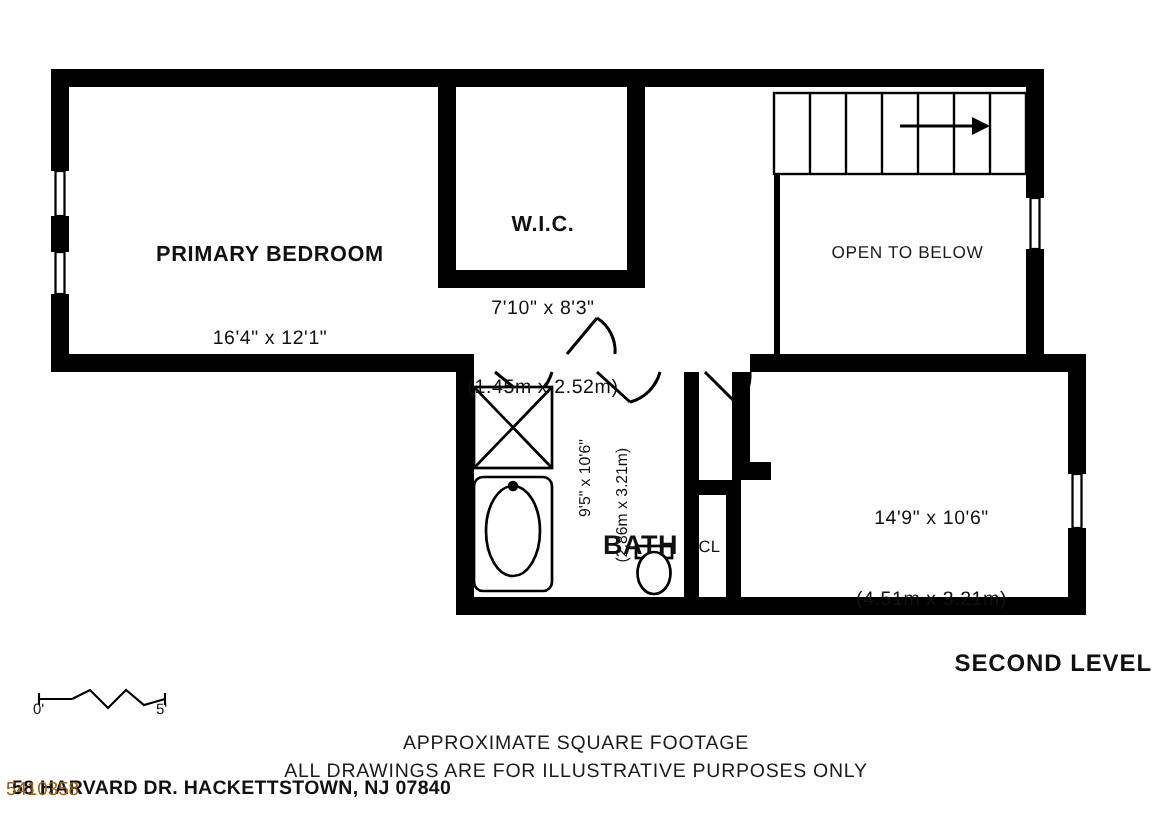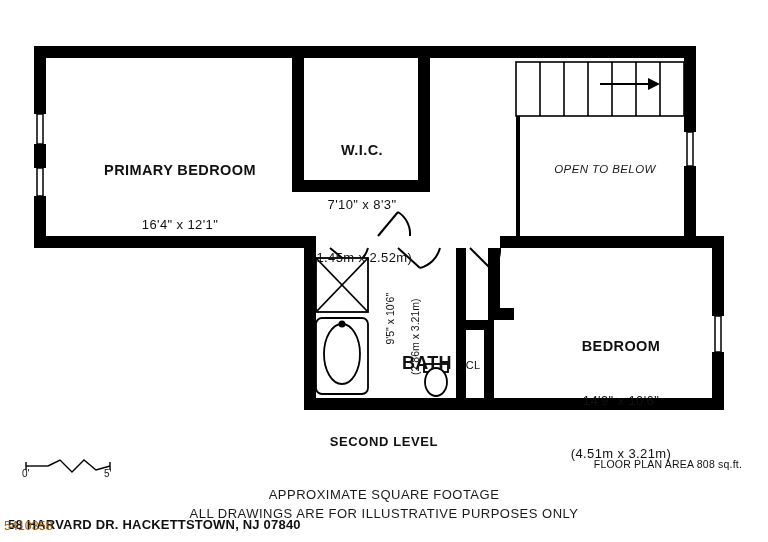--- a/index.html
+++ b/index.html
@@ -65,22 +65,22 @@
   }
   .vert {
     transform: rotate(-90deg);
     transform-origin: center center;
   }
   .level-title {
     position: absolute;
     left: 0;
     width: 768px;
     top: 434px;
-    text-align: center;
-    font-size: 13px;
+    text-align: right;
+    font-size: 16px;
     font-weight: bold;
     letter-spacing: 0.6px;
   }
   .fp-area {
     position: absolute;
     right: 26px;
     top: 458px;
     font-size: 10.5px;
     letter-spacing: 0.2px;
     color: #111;
@@ -236,38 +236,36 @@
     <div class="room-dims">16'4" x 12'1"</div>
   </div>
 
   <div class="lbl room-name" style="left:294px; top:104px; width:136px;">
     <div>W.I.C.</div>
     <div class="room-dims">7'10" x 8'3"</div>
     <div class="room-dims-m">(1.45m x 2.52m)</div>
   </div>
 
   <div class="lbl room-name" style="left:528px; top:300px; width:186px;">
-    <div>BEDROOM</div>
     <div class="room-dims">14'9" x 10'6"</div>
     <div class="room-dims-m">(4.51m x 3.21m)</div>
   </div>
 
   <div class="lbl small-name" style="left:402px; top:306px; width:50px;">
     <div>BATH</div>
   </div>
   <div class="lbl small-dims vert" style="left:356px; top:312px; width:70px;">9'5" x 10'6"</div>
   <div class="lbl small-dims vert" style="left:366px; top:330px; width:100px;">(2.86m x 3.21m)</div>
 
   <div class="lbl cl-label" style="left:458px; top:358px; width:30px;">CL</div>
 
-  <div class="lbl open-below" style="left:520px; top:162px; width:170px;font-style:italic;">OPEN TO BELOW</div>
+  <div class="lbl open-below" style="left:520px; top:162px; width:170px;">OPEN TO BELOW</div>
 
   <div class="level-title">SECOND LEVEL</div>
 
-  <div class="fp-area">FLOOR PLAN AREA 808 sq.ft.</div>
 
   <div class="scale-wrap">
     <span class="scale-tick" style="left:0px; top:16px;">0'</span>
     <span class="scale-tick" style="left:82px; top:16px;">5'</span>
   </div>
 
   <div class="disclaimer">
     <div>APPROXIMATE SQUARE FOOTAGE</div>
     <div>ALL DRAWINGS ARE FOR ILLUSTRATIVE PURPOSES ONLY</div>
   </div>

